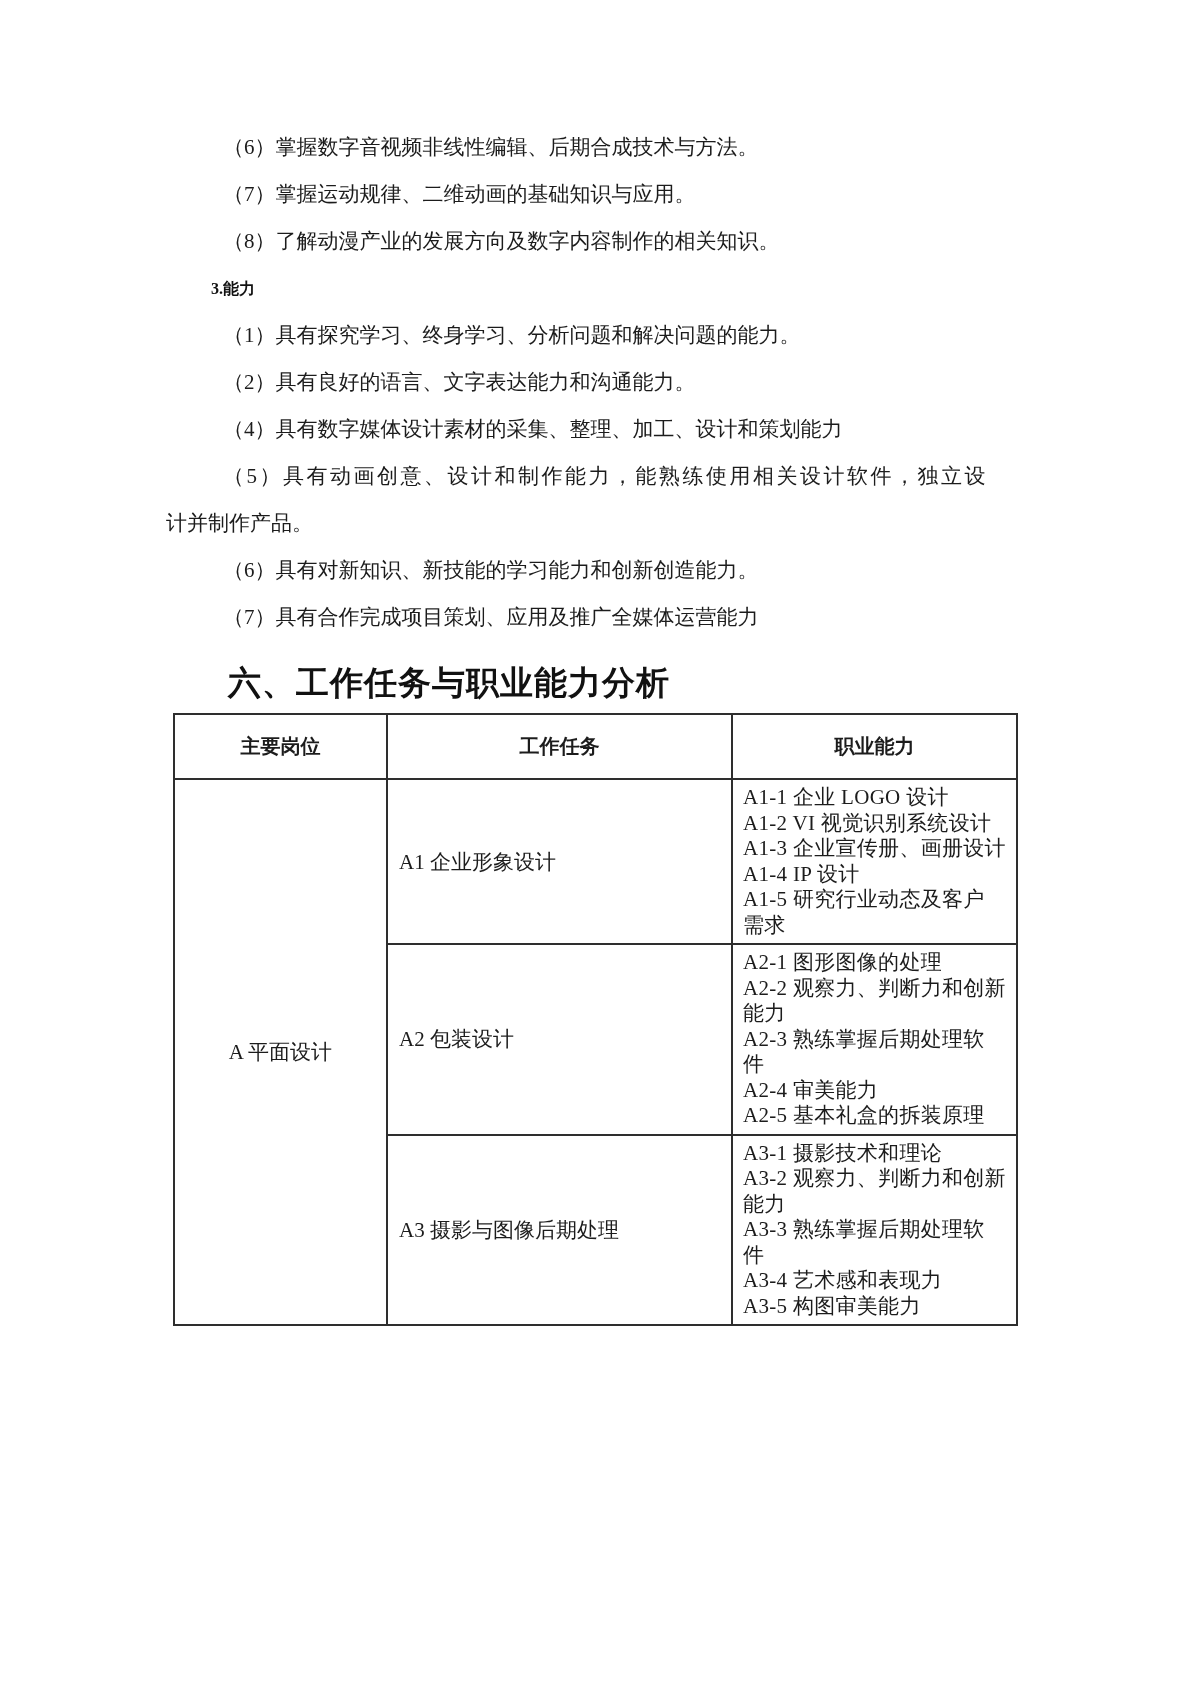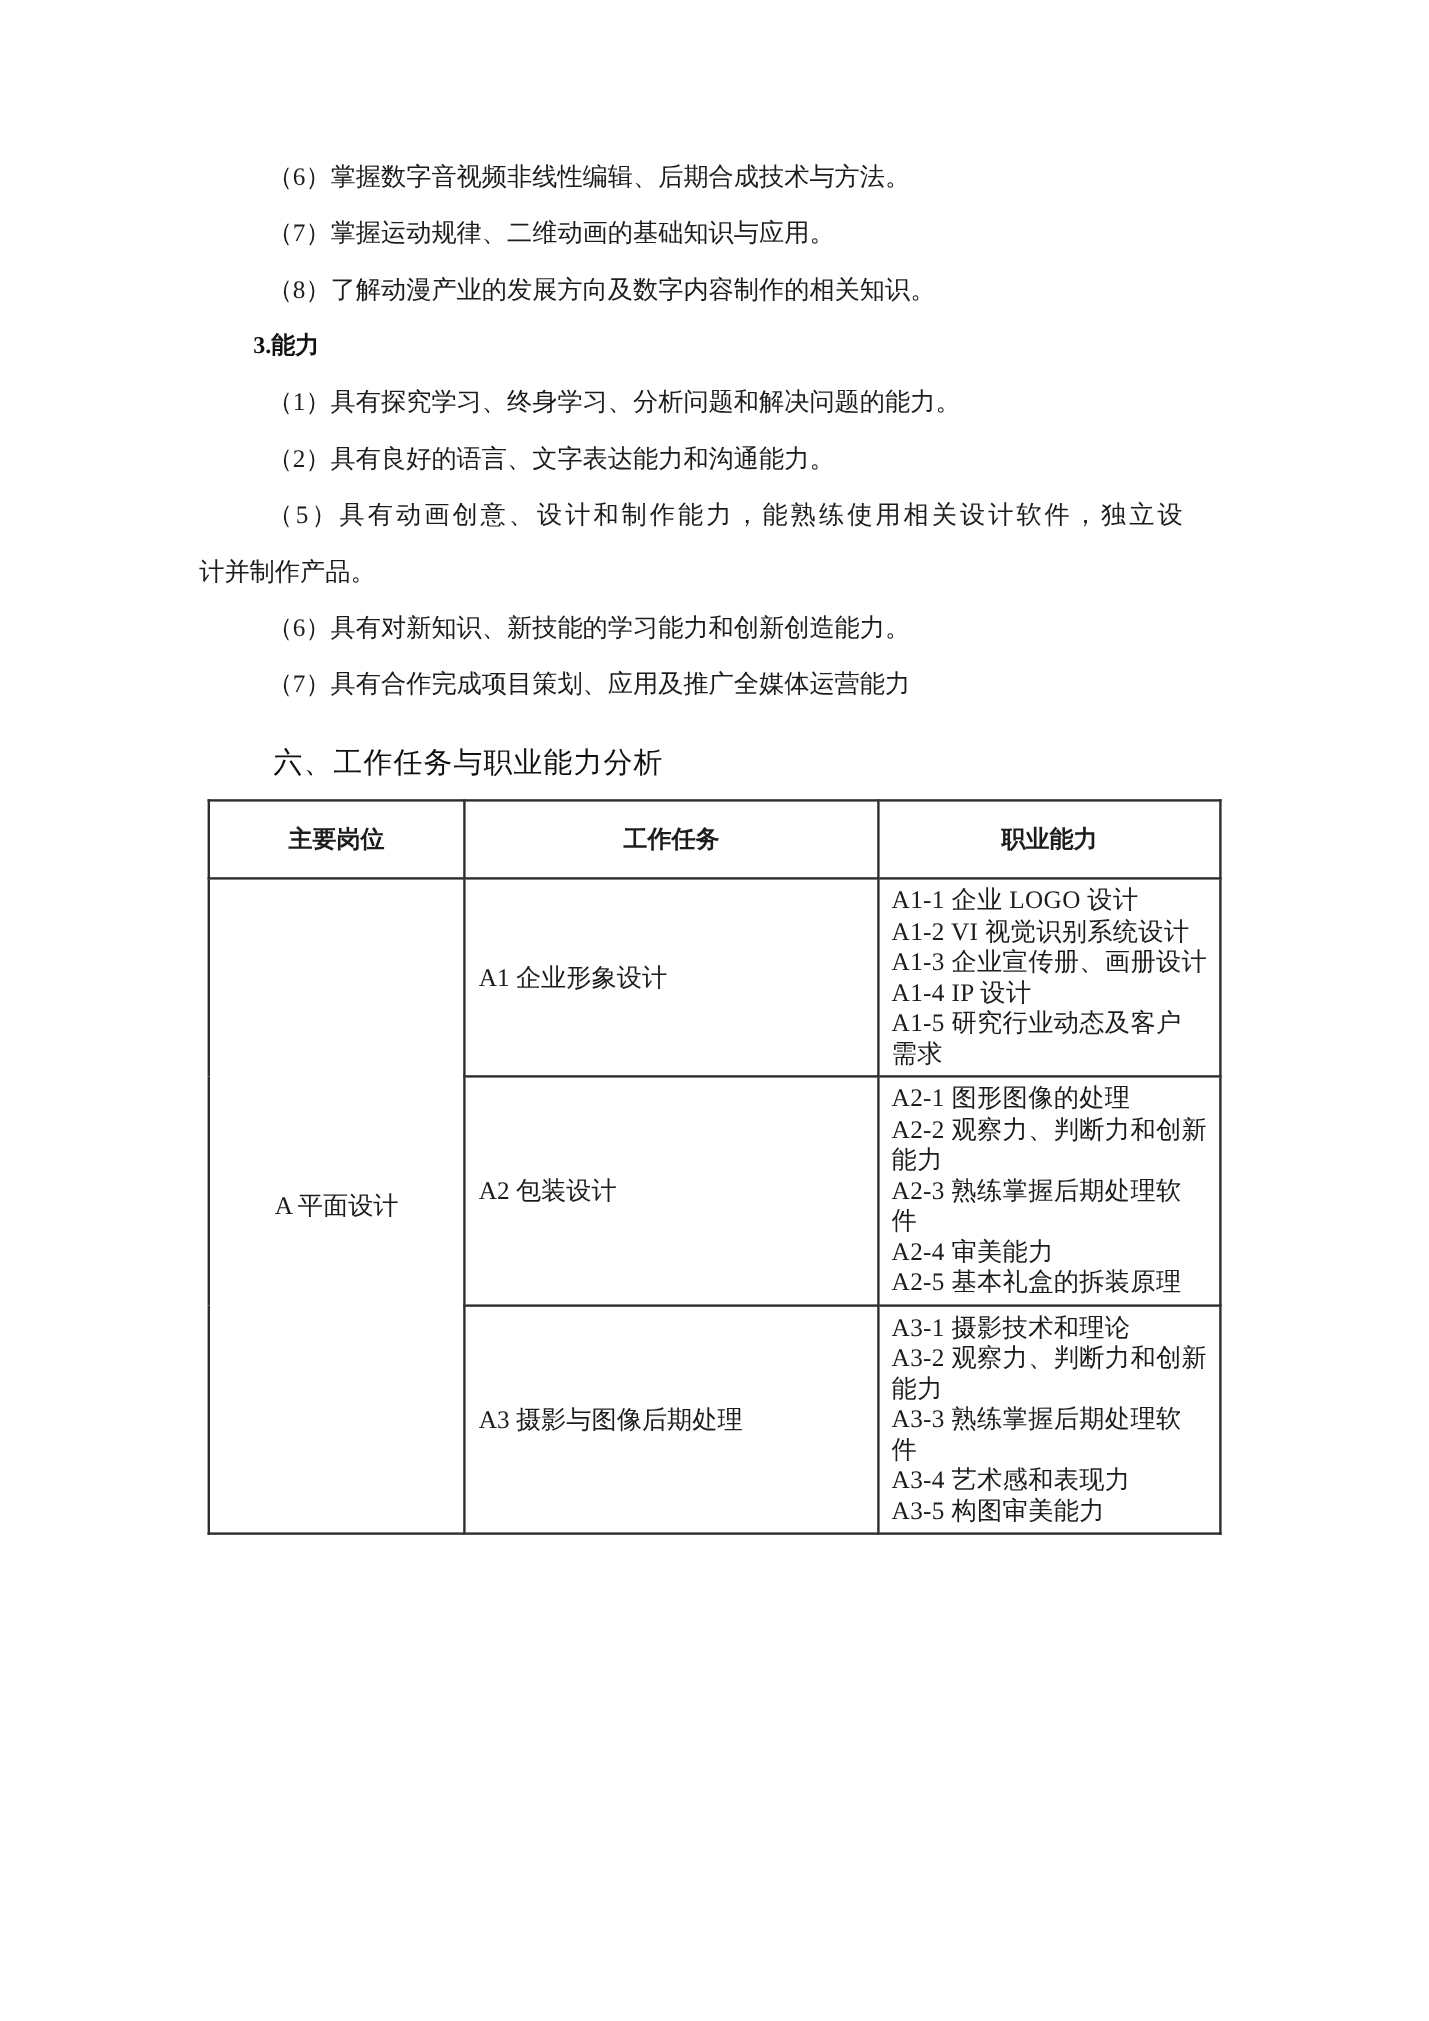--- a/index.html
+++ b/index.html
@@ -24,31 +24,31 @@
     line-height: 47px;
     text-indent: 57px;
     white-space: pre-line;
     color: #1c1c1c;
   }
   .para.justify-first::first-line {
     letter-spacing: 2.5px;
   }
   .sub-heading {
     margin: 0;
-    font-size: 20px;
+    font-size: 16px;
     line-height: 47px;
     font-weight: bold;
     text-indent: 45px;
     color: #111111;
   }
   .section-heading {
     margin: 24px 0 12px 62px;
     font-family: "Liberation Sans", "DejaVu Sans", sans-serif;
-    font-weight: normal;
-    font-size: 24px;
+    font-weight: bold;
+    font-size: 33px;
     line-height: 36px;
     color: #111111;
     letter-spacing: 1px;
   }
   table.task-table {
     border-collapse: collapse;
     table-layout: fixed;
     width: 843px;
     margin-left: 7px;
   }
@@ -100,20 +100,21 @@
 <div class="page">
 
   <p class="para">（6）掌握数字音视频非线性编辑、后期合成技术与方法。</p>
   <p class="para">（7）掌握运动规律、二维动画的基础知识与应用。</p>
   <p class="para">（8）了解动漫产业的发展方向及数字内容制作的相关知识。</p>
 
   <p class="sub-heading">3.能力</p>
 
   <p class="para">（1）具有探究学习、终身学习、分析问题和解决问题的能力。</p>
   <p class="para">（2）具有良好的语言、文字表达能力和沟通能力。</p>
+  <p class="para">（4）具有数字媒体设计素材的采集、整理、加工、设计和策划能力</p>
   <p class="para justify-first">（5）具有动画创意、设计和制作能力，能熟练使用相关设计软件，独立设
 计并制作产品。</p>
   <p class="para">（6）具有对新知识、新技能的学习能力和创新创造能力。</p>
   <p class="para">（7）具有合作完成项目策划、应用及推广全媒体运营能力</p>
 
   <h2 class="section-heading">六、工作任务与职业能力分析</h2>
 
   <table class="task-table">
     <colgroup>
       <col class="c1">

